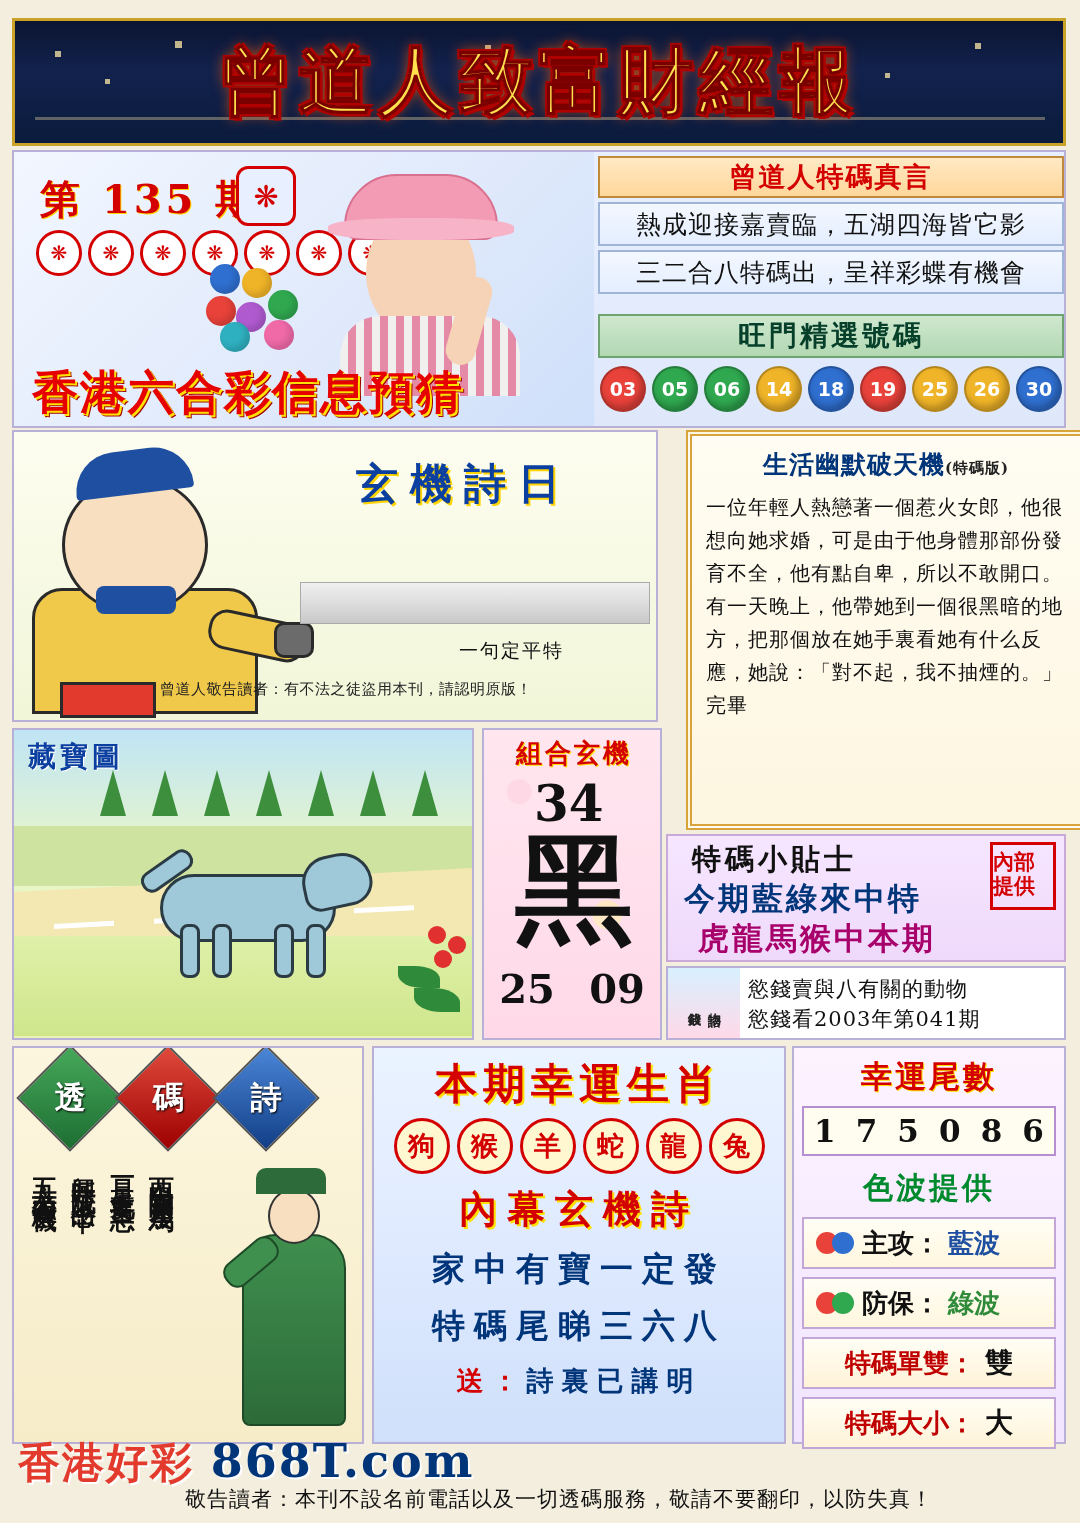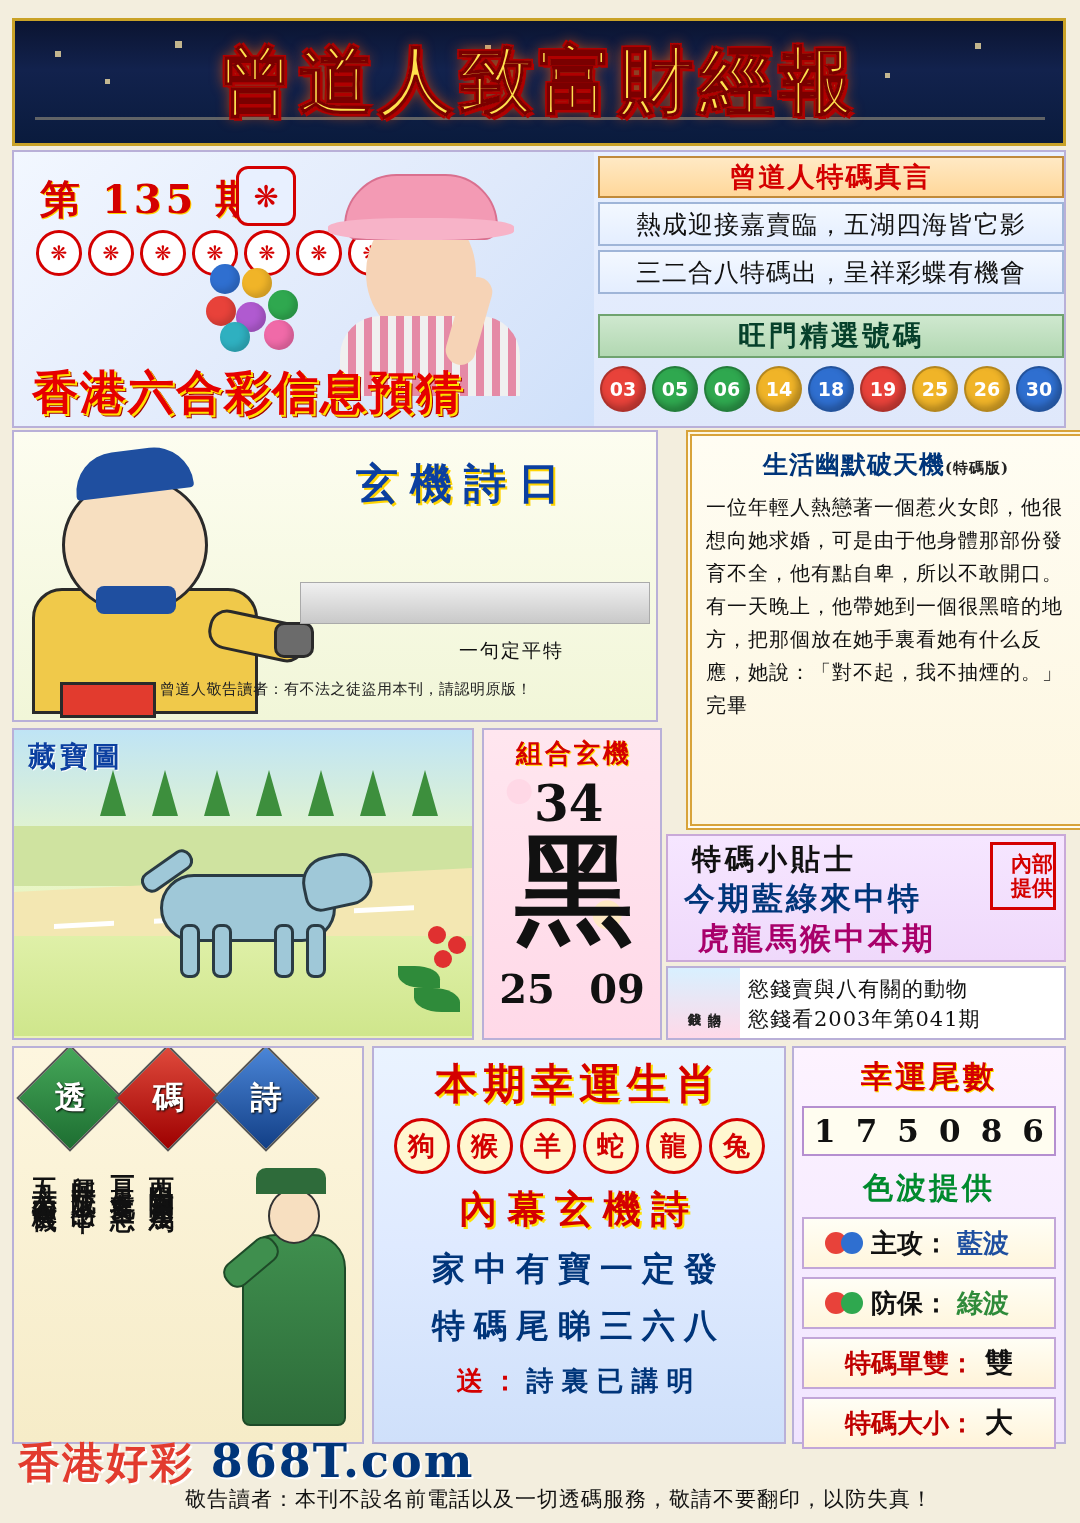--- a/index.html
+++ b/index.html
@@ -255,22 +255,22 @@
     font-weight:bold;font-size:31px;color:#00357a;letter-spacing:3px;
   }
   .tips-t3{
     position:absolute;left:30px;top:82px;
     font-family:"DejaVu Serif","Liberation Serif",serif;
     font-weight:bold;font-size:31px;color:#a8006a;letter-spacing:3px;
   }
   .stamp{
     position:absolute;right:8px;top:6px;width:60px;height:62px;
     border:3px solid #d40000;color:#d40000;
-    display:flex;align-items:center;justify-content:center;text-align:right;
-    font-family:Liberation Sans, sans-serif;
+    display:flex;align-items:center;justify-content:center;text-align:left;
+    font-family:Liberation Mono, monospace;
     font-weight:bold;font-size:21px;line-height:24px;
   }
   .moneytalk{
     position:absolute;left:654px;top:536px;width:400px;height:74px;
     border:2px solid #b9b0d8;box-sizing:border-box;display:flex;
     background:#fff;
   }
   .mt-left{
     width:72px;background:linear-gradient(180deg,#d8f0ff,#ffd9e8);
     display:flex;align-items:center;justify-content:center;gap:2px;
@@ -370,21 +370,21 @@
     font-weight:bold;font-size:31px;color:#111;
   }
   .br-t2{
     margin:12px 0 0;text-align:center;
     font-family:"DejaVu Serif","Liberation Serif",serif;
     font-weight:bold;font-size:30px;color:#008a2e;letter-spacing:3px;
   }
   .wave-row{
     margin:8px 8px 0;height:48px;border:2px solid #c2a6d8;
     background:linear-gradient(180deg,#fffef5,#fff6dd);
-    display:flex;align-items:center;padding-left:21px;gap:8px;
+    display:flex;align-items:center;padding-left:12px;gap:8px;
   }
   .wave-dot{width:22px;height:22px;border-radius:50%;}
   .wave-lbl{
     font-family:"DejaVu Serif","Liberation Serif",serif;
     font-weight:bold;font-size:26px;color:#111;
   }
   .wave-val{
     font-family:"DejaVu Serif","Liberation Serif",serif;
     font-weight:bold;font-size:26px;
   }

